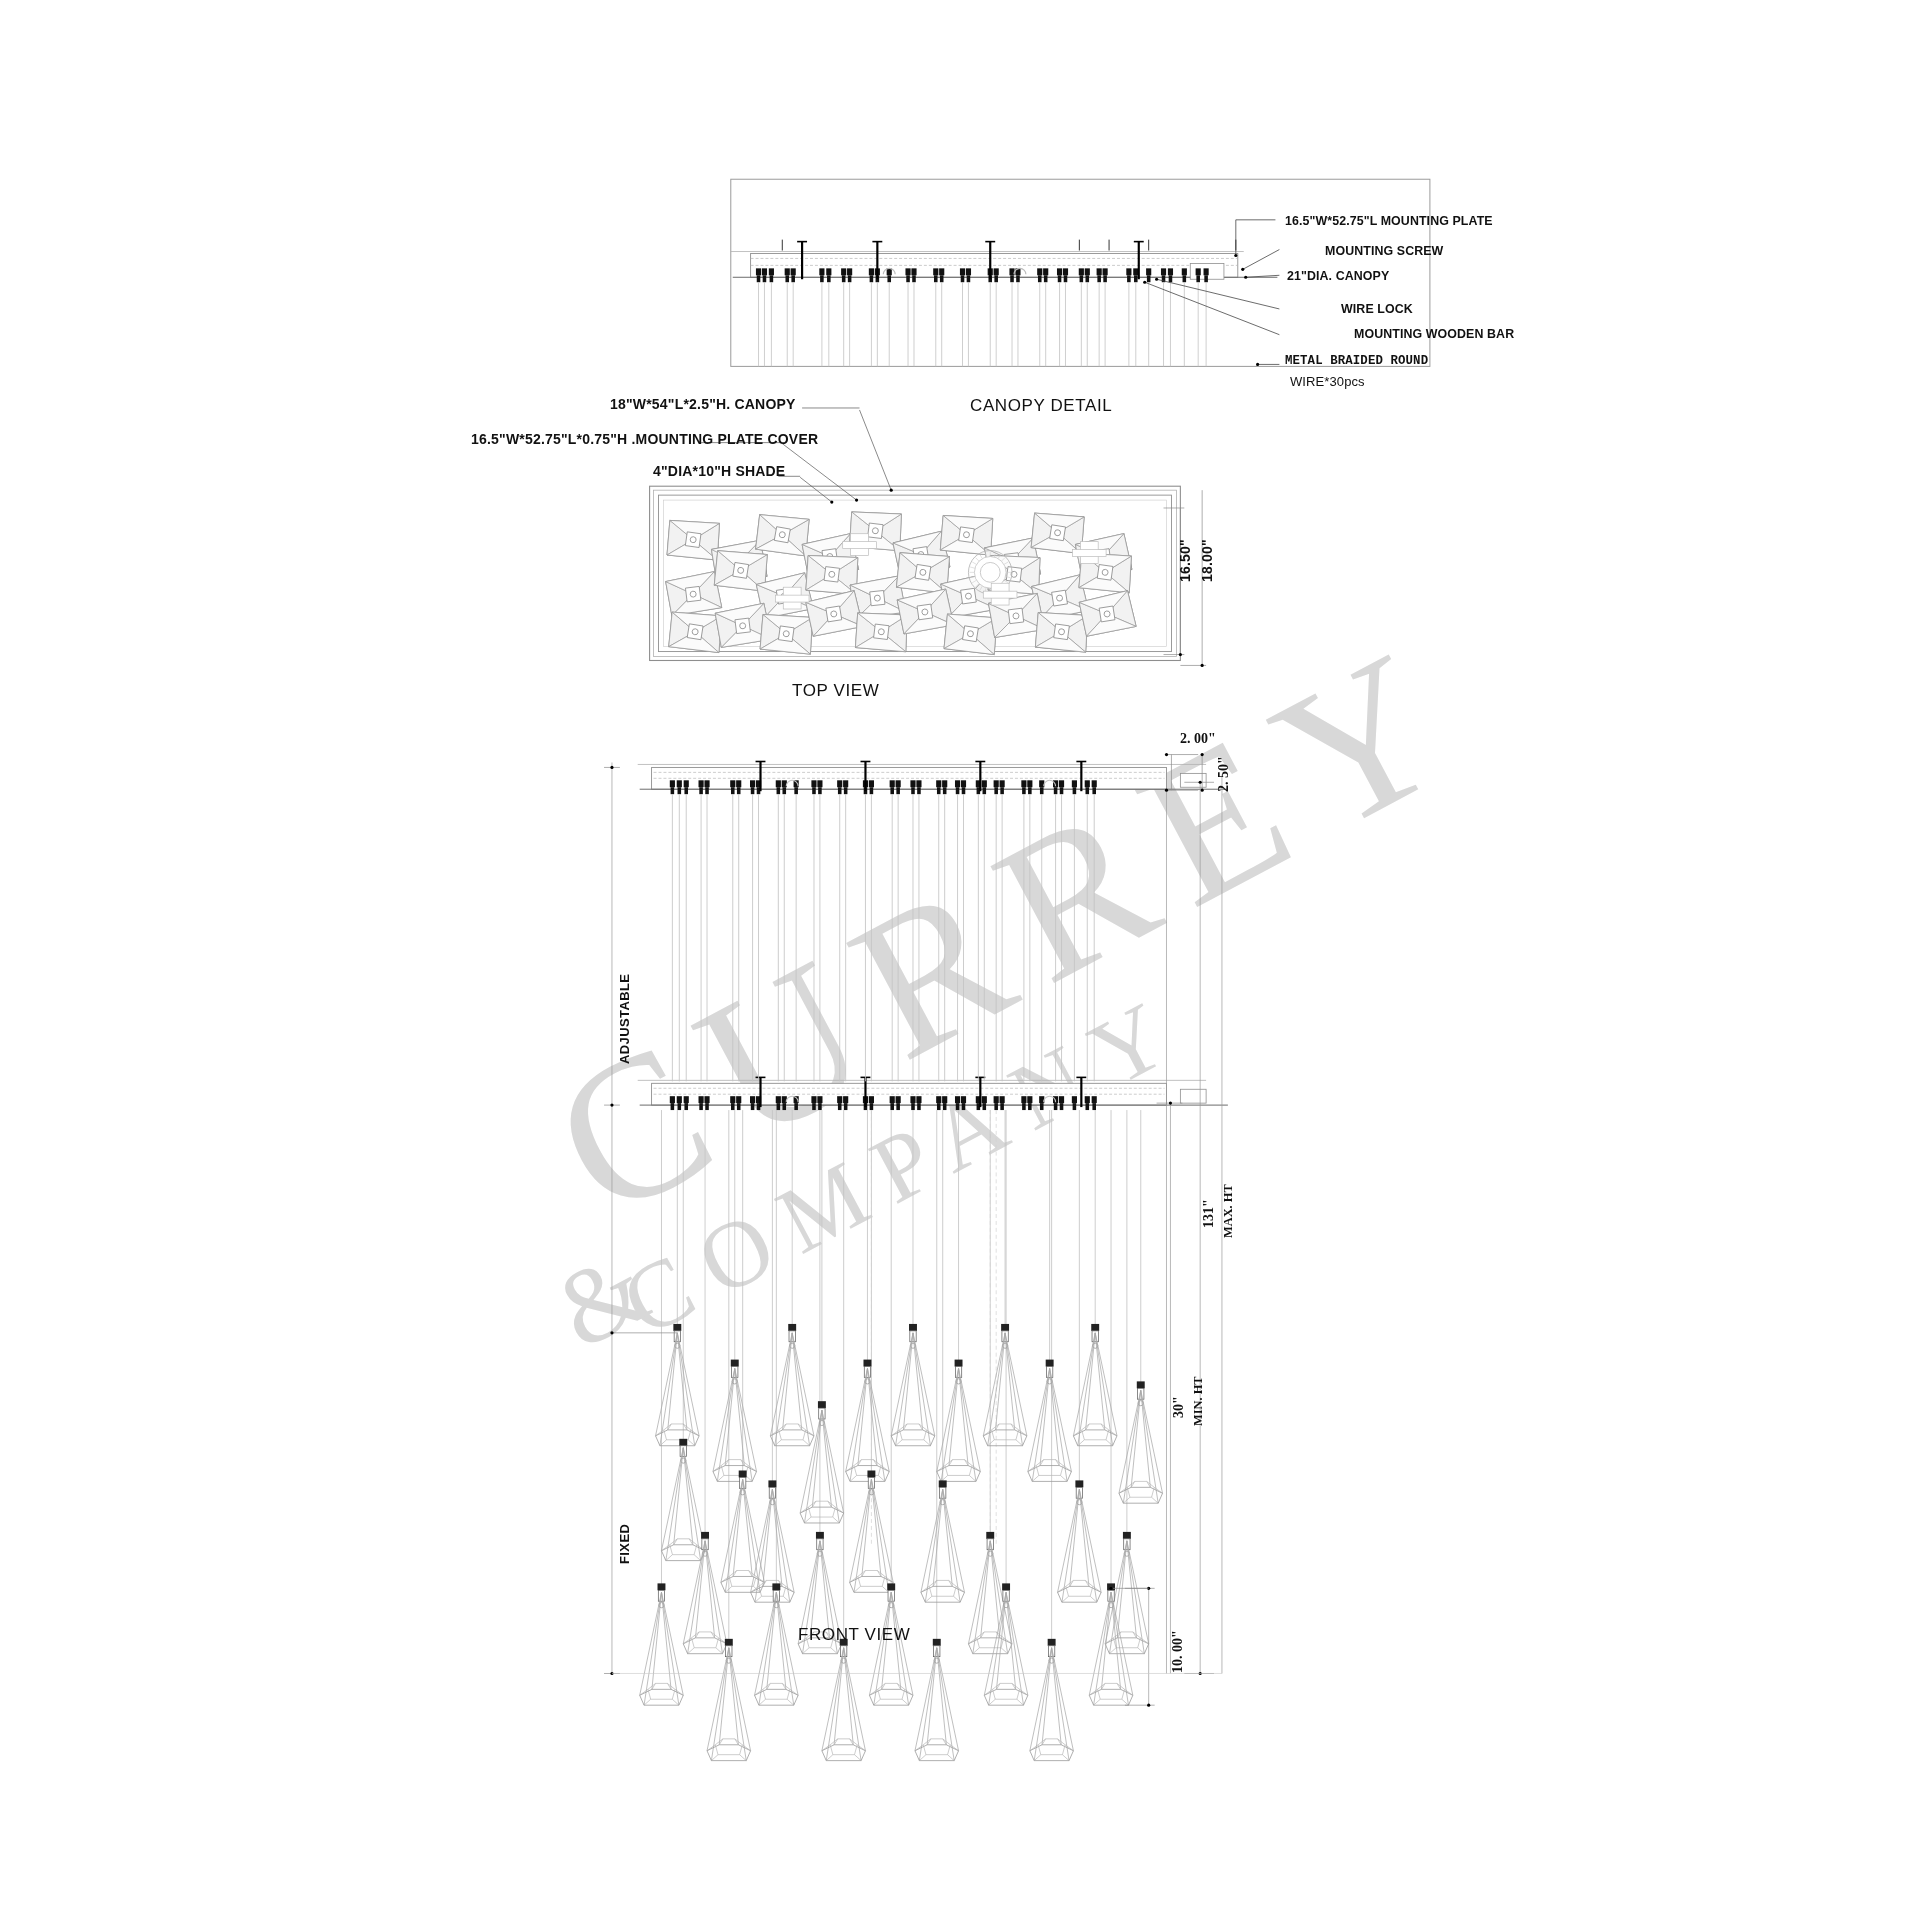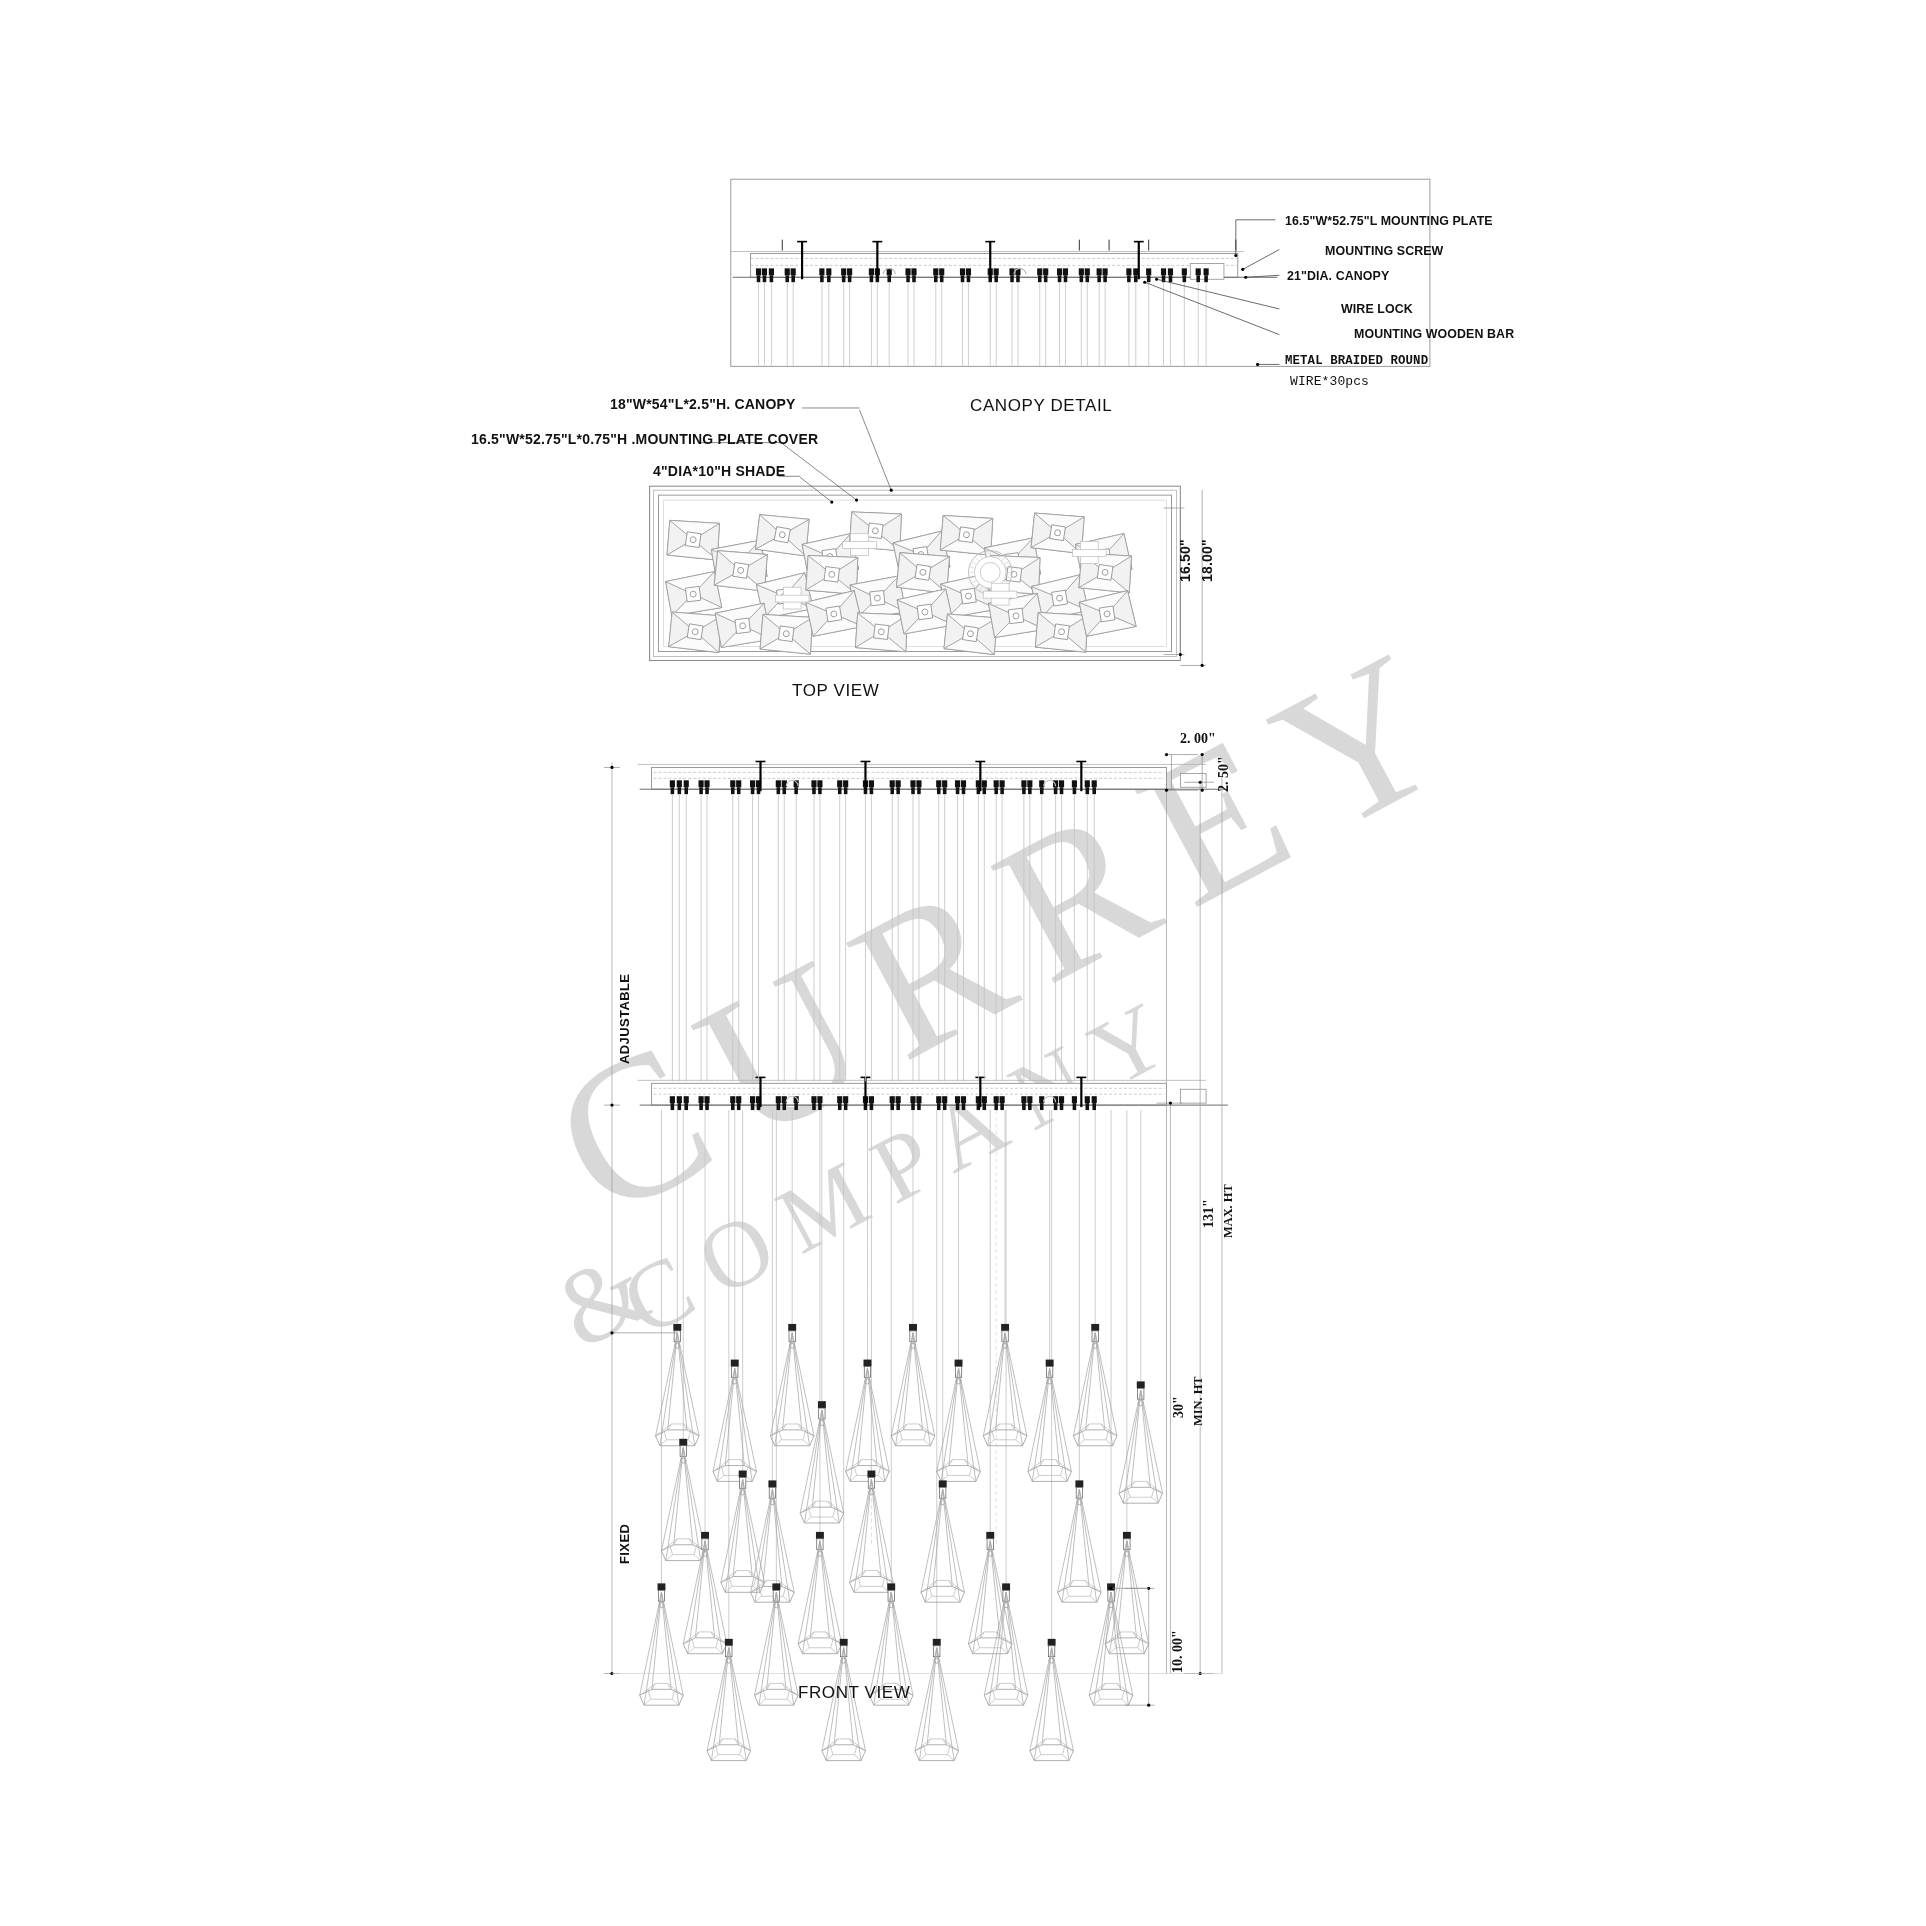--- a/index.html
+++ b/index.html
@@ -1228,21 +1228,21 @@
         <line x1="618" y1="1690" x2="1234" y2="1690" stroke="#c9c9c9" stroke-width="0.6"></line>
       </g>
   </svg>
 
   <div class="lbl lbl-sm" style="left:1285px;top:214px;">16.5"W*52.75"L MOUNTING PLATE</div>
   <div class="lbl lbl-sm" style="left:1285px;top:244px;margin-left:40px;">MOUNTING SCREW</div>
   <div class="lbl lbl-sm" style="left:1287px;top:269px;">21"DIA. CANOPY</div>
   <div class="lbl lbl-sm" style="left:1341px;top:302px;">WIRE LOCK</div>
   <div class="lbl lbl-sm" style="left:1354px;top:327px;">MOUNTING  WOODEN BAR</div>
   <div class="lbl lbl-sm" style="left:1285px;top:354px;font-family:Liberation Mono, monospace;">METAL BRAIDED ROUND</div>
-  <div class="lbl lbl-sm" style="left:1290px;top:374px;font-family:Liberation Mono, monospace;font-weight:400;font-size:13px;">WIRE*30pcs</div>
+  <div class="lbl lbl-sm" style="left:1290px;top:374px;font-family:Liberation Sans, sans-serif;font-weight:400;font-size:13px;">WIRE*30pcs</div>
 
   <div class="lbl lbl-lg" style="left:970px;top:396px;">CANOPY DETAIL</div>
 
   <div class="lbl lbl-md" style="left:610px;top:396px;">18"W*54"L*2.5"H. CANOPY</div>
   <div class="lbl lbl-md" style="left:471px;top:431px;">16.5"W*52.75"L*0.75"H .MOUNTING PLATE  COVER</div>
   <div class="lbl lbl-md" style="left:653px;top:463px;">4"DIA*10"H SHADE</div>
 
   <div class="lbl lbl-md rot90" style="left:1177px;top:582px;">16.50"</div>
   <div class="lbl lbl-md rot90" style="left:1199px;top:582px;">18.00"</div>
 
@@ -1255,16 +1255,16 @@
   <div class="lbl lbl-dim-s rot90" style="left:1221px;top:1238px;">MAX. HT</div>
 
   <div class="lbl lbl-dim rot90" style="left:1171px;top:1418px;">30"</div>
   <div class="lbl lbl-dim-s rot90" style="left:1191px;top:1426px;">MIN. HT</div>
 
   <div class="lbl lbl-dim rot90" style="left:1170px;top:1673px;">10. 00"</div>
 
   <div class="lbl lbl-md rot90" style="left:617px;top:1064px;font-size:13px;letter-spacing:0.4px;">ADJUSTABLE</div>
   <div class="lbl lbl-md rot90" style="left:617px;top:1564px;font-size:13px;letter-spacing:0.4px;">FIXED</div>
 
-  <div class="lbl lbl-lg" style="left:798px;top:1683px;">FRONT VIEW</div>
+  <div class="lbl lbl-lg" style="left:798px;top:1625px;">FRONT VIEW</div>
 
 </div>
 
 
 </body></html>

